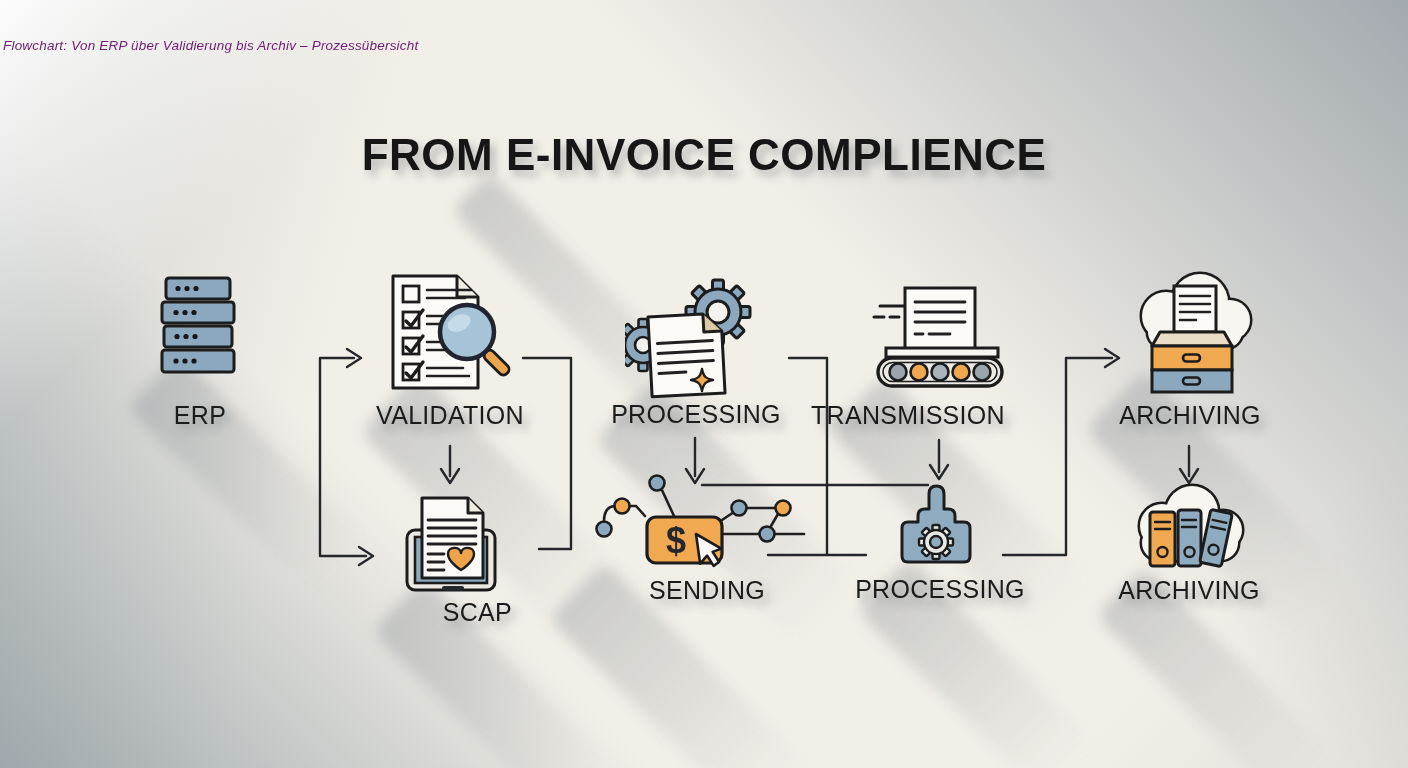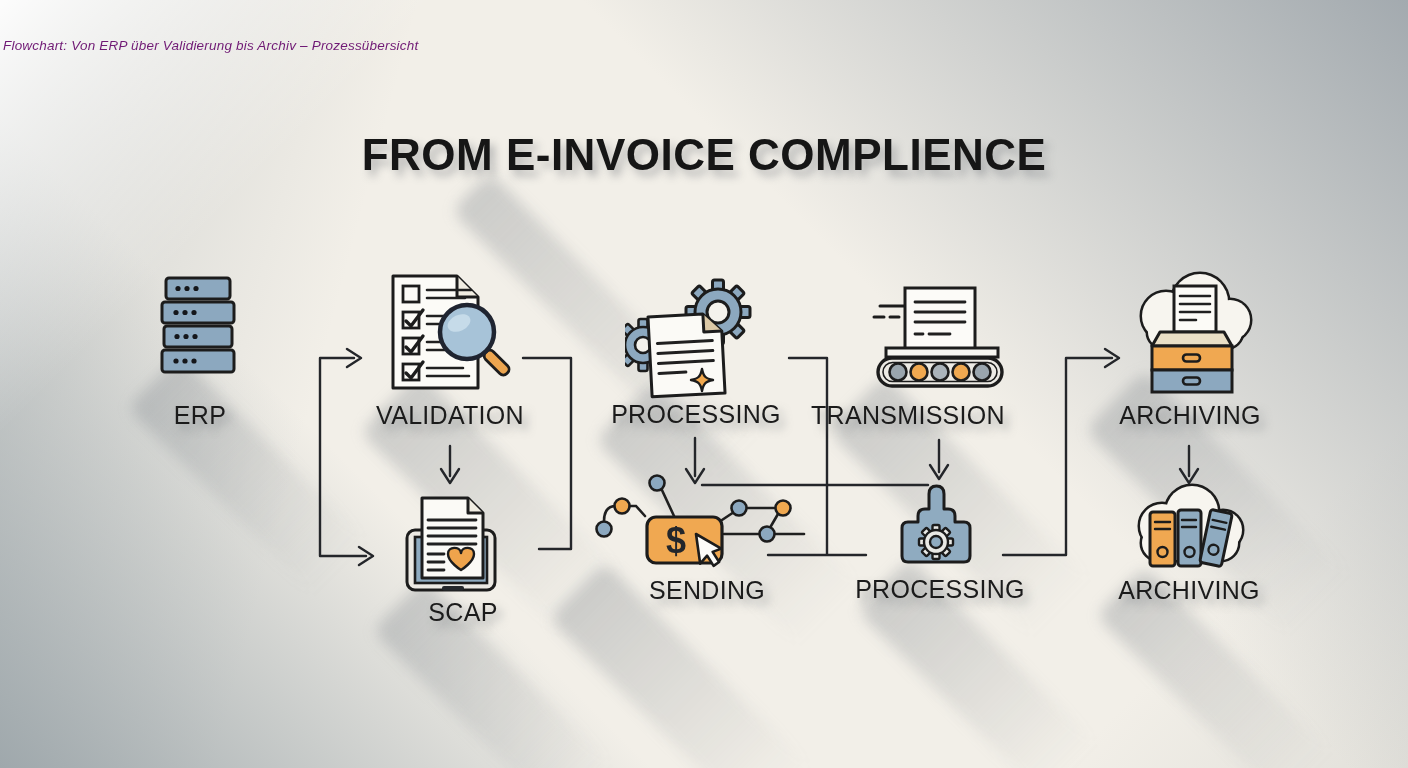--- a/index.html
+++ b/index.html
@@ -281,16 +281,16 @@
     <path d="M83,41 H97 M83,48 H97" stroke="#1c1c1c" stroke-width="2.4" stroke-linecap="round"></path>
     <circle cx="90" cy="70" r="5" fill="#8fabc0" stroke="#1c1c1c" stroke-width="2.4"></circle>
   </g>
 </svg>
 
 <div class="node-label" style="left:140px;top:401px;width:120px;">ERP</div>
 <div class="node-label" style="left:350px;top:401px;width:200px;">VALIDATION</div>
 <div class="node-label" style="left:596px;top:400px;width:200px;">PROCESSING</div>
 <div class="node-label" style="left:798px;top:401px;width:220px;">TRANSMISSION</div>
 <div class="node-label" style="left:1090px;top:401px;width:200px;">ARCHIVING</div>
-<div class="node-label" style="left:403px;top:598px;width:120px;">SCAP</div>
+<div class="node-label" style="left:392px;top:598px;width:120px;text-align:right;">SCAP</div>
 <div class="node-label" style="left:607px;top:576px;width:200px;">SENDING</div>
 <div class="node-label" style="left:840px;top:575px;width:200px;">PROCESSING</div>
 <div class="node-label" style="left:1089px;top:576px;width:200px;">ARCHIVING</div>
 
 </body></html>

